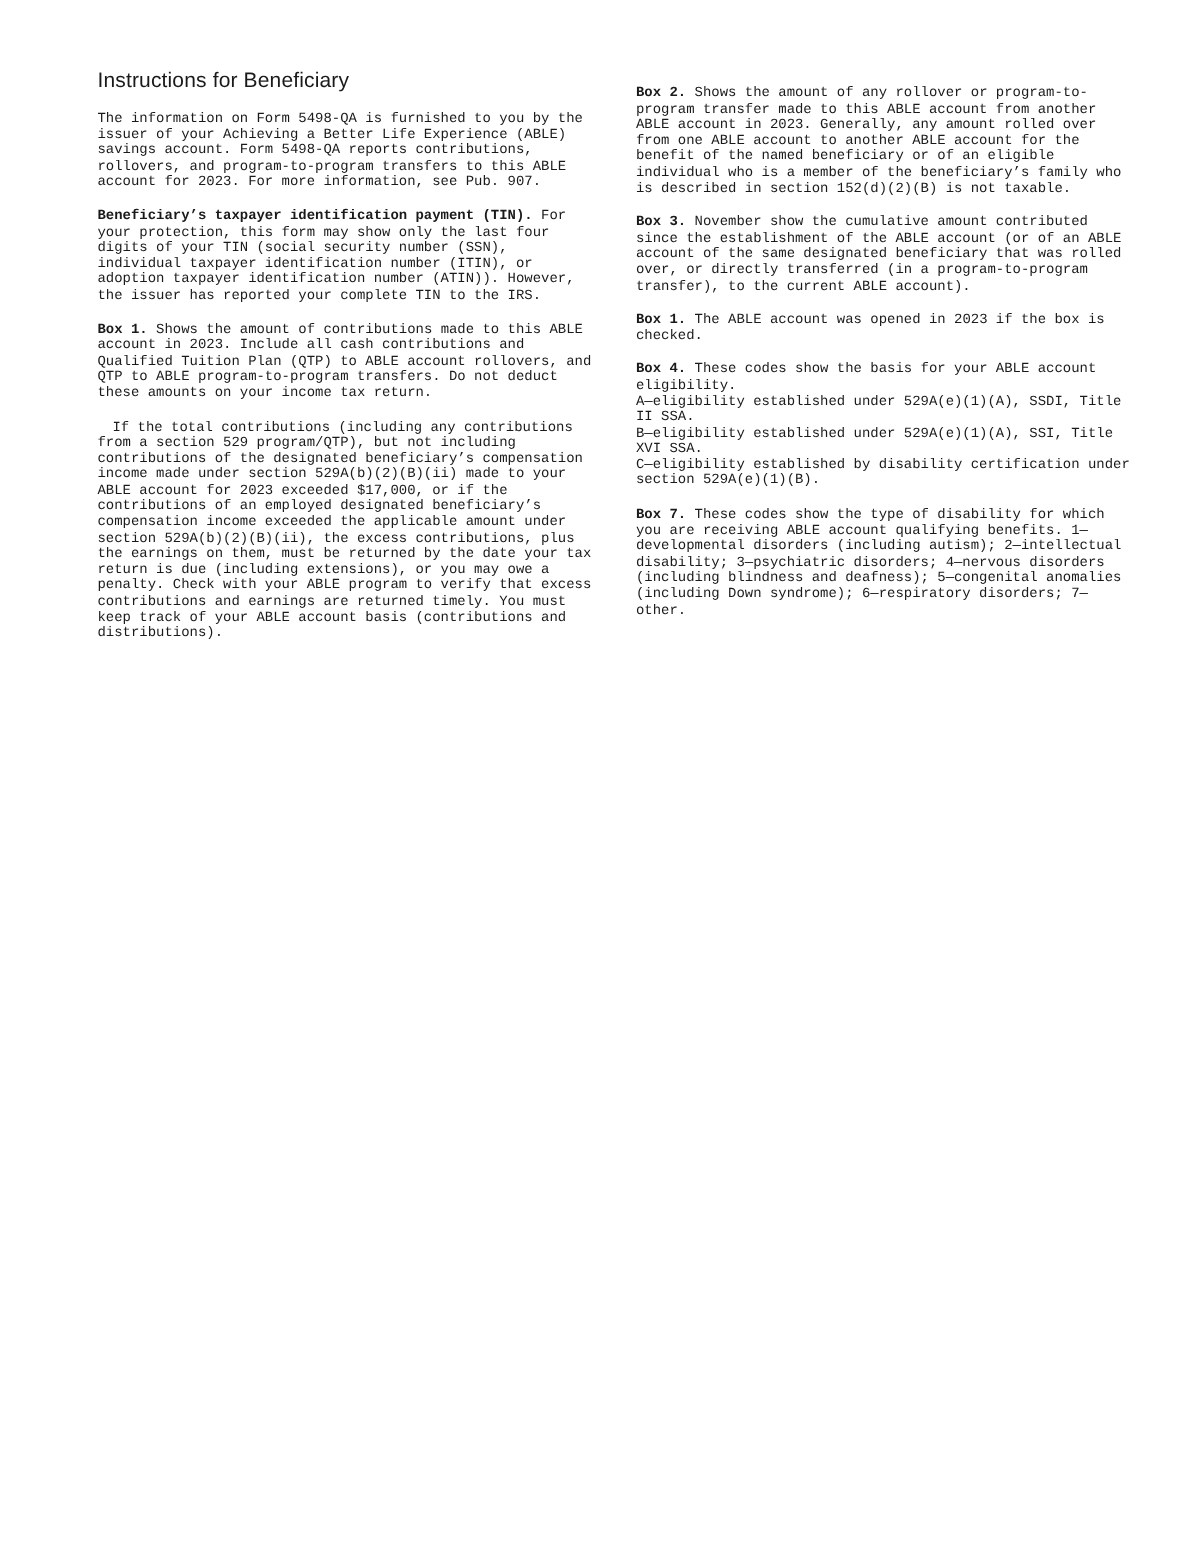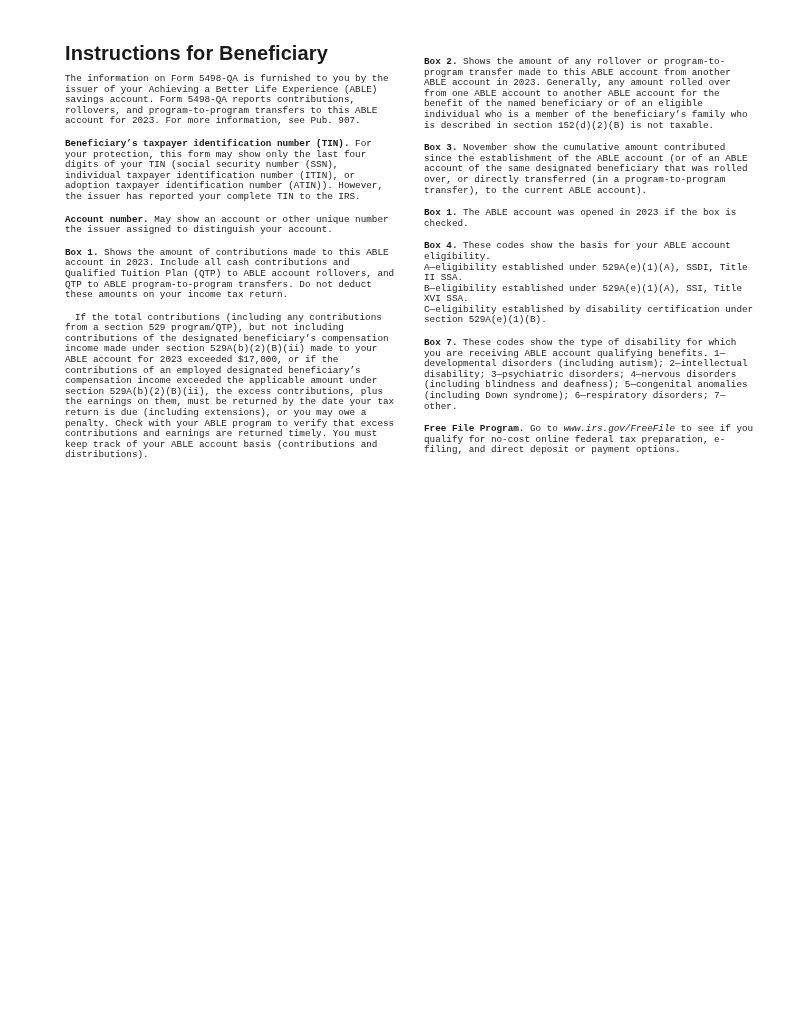--- a/index.html
+++ b/index.html
@@ -1,38 +1,36 @@
 <!DOCTYPE html>
 <html><head>
   <meta charset="utf-8">
   <style>
     html, body { margin: 0; padding: 0; background: #ffffff; }
     body { width: 800px; height: 1035px; position: relative; overflow: hidden;
            font-family: "Liberation Sans", sans-serif; color: #1a1a1a; }
     .col { position: absolute; top: 44px; width: 330px; font-size: 9.3px; line-height: 10.6px; }
     .col-left { left: 65px; }
     .col-right { left: 424px; top: 45px; }
-    h1 { font-size: 20px; line-height: 18px; margin: 0 0 4px 0; font-weight: bold; letter-spacing: 0.1px; }
+    h1 { font-size: 14px; line-height: 18px; margin: 0 0 4px 0; font-weight: normal; letter-spacing: 0.1px; }
     p { margin: 12px 0 3px 0; font-family: Liberation Mono, monospace; }
     p.indent { text-indent: 10px; }
     b { font-weight: bold; }
     i { font-style: italic; }
   </style>
 </head>
 <body>
 
 <div class="col col-left">
   <h1>Instructions for Beneficiary</h1>
   <p>The information on Form 5498-QA is furnished to you by the issuer of your Achieving a Better Life Experience (ABLE) savings account. Form 5498-QA reports contributions, rollovers, and program-to-program transfers to this ABLE account for 2023. For more information, see Pub. 907.</p>
-  <p><b>Beneficiary’s taxpayer identification number (TIN).</b><span> For your protection, this form may show only the last four digits of your TIN  (social security number (SSN), individual taxpayer identification number (ITIN), or adoption taxpayer identification number (ATIN)). However, the issuer has reported your complete TIN to the IRS.</span></p>
-  <p><b>Account number.</b><span> May show an account or other unique number the issuer assigned to distinguish your account.</span></p>
+  <p><b>Beneficiary’s taxpayer identification payment (TIN).</b><span> For your protection, this form may show only the last four digits of your TIN  (social security number (SSN), individual taxpayer identification number (ITIN), or adoption taxpayer identification number (ATIN)). However, the issuer has reported your complete TIN to the IRS.</span></p>
   <p><b>Box 1.</b><span> Shows the amount of contributions made to this ABLE account in 2023. Include all cash contributions and Qualified Tuition Plan (QTP) to ABLE account rollovers, and QTP to ABLE program-to-program transfers. Do not deduct these amounts on your income tax return.</span></p>
   <p class="indent">If the total contributions (including any contributions from a section 529 program/QTP), but not including contributions of the designated beneficiary’s compensation income made under section 529A(b)(2)(B)(ii) made to your ABLE account for 2023 exceeded $17,000, or if the contributions of an employed designated beneficiary’s compensation income exceeded the applicable amount under section 529A(b)(2)(B)(ii), the excess contributions, plus the earnings on them, must be returned by the date your tax return is due (including extensions), or you may owe a penalty. Check with your ABLE program to verify that excess contributions and earnings are returned timely. You must keep track of your ABLE account basis (contributions and distributions).</p>
 </div>
 
 <div class="col col-right">
   <p><b>Box 2.</b><span> Shows the amount of any rollover or program-to-program transfer made to this ABLE account from another ABLE account in 2023. Generally, any amount rolled over from one ABLE account to another ABLE account for the benefit of the named beneficiary or of an eligible individual who is a member of the beneficiary’s family who is described in section 152(d)(2)(B) is not taxable.</span></p>
   <p><b>Box 3.</b><span> November show the cumulative amount contributed since the establishment of the ABLE account (or of an ABLE account of the same designated beneficiary that was rolled over, or directly transferred (in a program-to-program transfer), to the current ABLE account).</span></p>
   <p><b>Box 1.</b><span> The ABLE account was opened in 2023 if the box is checked.</span></p>
   <p><b>Box 4.</b><span> These codes show the basis for your ABLE account eligibility.</span><br><span>A—eligibility established under 529A(e)(1)(A), SSDI, Title II SSA.</span><br><span>B—eligibility established under 529A(e)(1)(A), SSI, Title XVI SSA.</span><br><span>C—eligibility established by disability certification under section 529A(e)(1)(B).</span></p>
   <p><b>Box 7.</b><span> These codes show the type of disability for which you are receiving ABLE account qualifying benefits. 1—developmental disorders (including autism); 2—intellectual disability; 3—psychiatric disorders; 4—nervous disorders (including blindness and deafness); 5—congenital anomalies (including Down syndrome); 6—respiratory disorders; 7—other.</span></p>
-  <p><b>Free File Program.</b><span> Go to </span><i>www.irs.gov/FreeFile</i><span> to see if you qualify for no-cost online federal tax preparation, e-filing, and direct deposit or payment options.</span></p>
 </div>
 
 </body></html>

